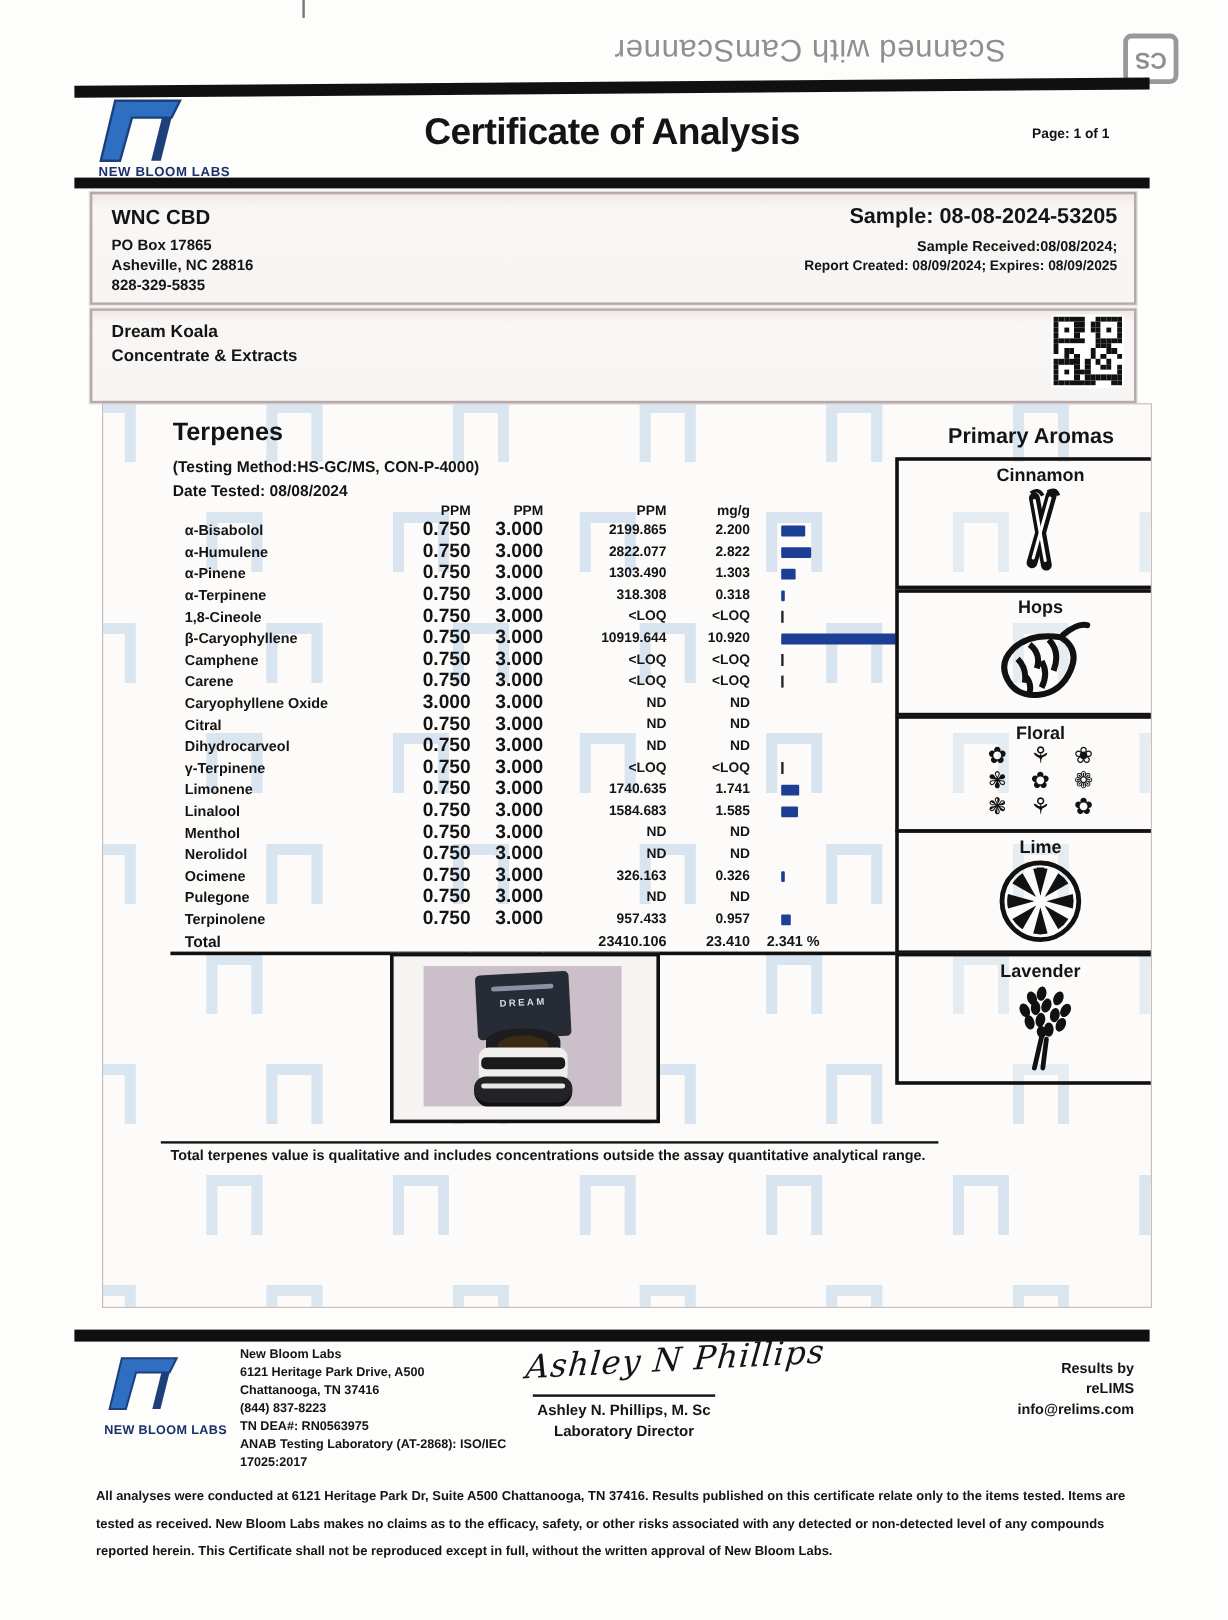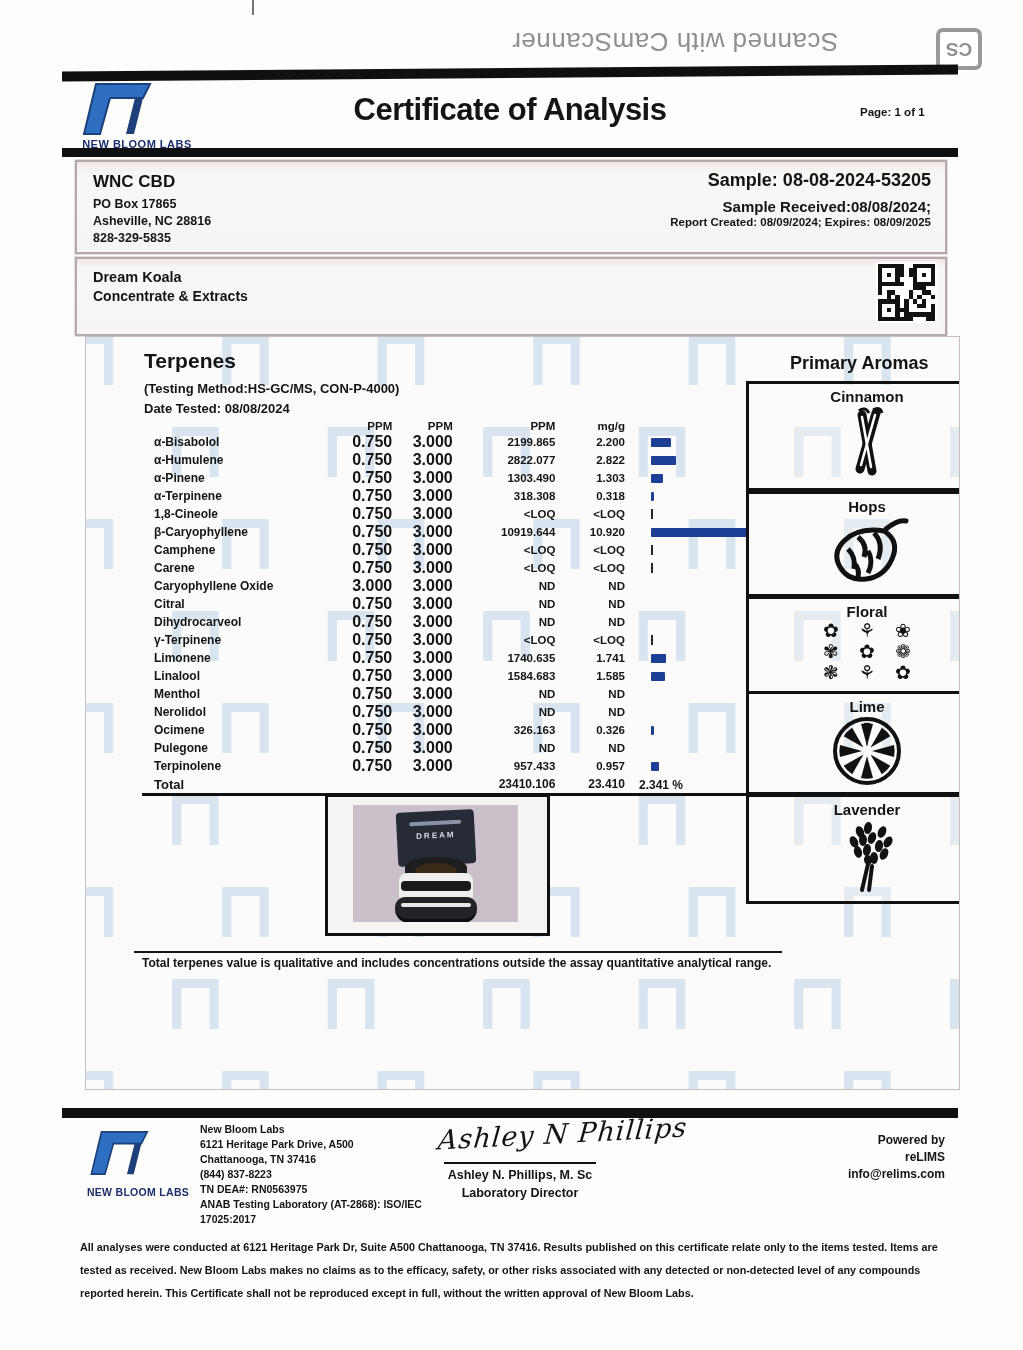--- a/index.html
+++ b/index.html
@@ -29,21 +29,21 @@
   .page-label{position:absolute;left:860px;top:106px;font-size:11.5px;font-weight:bold;}
 
   
   .info-box{position:absolute;left:75px;width:868px;border:2px solid #b6a9ab;
     background:linear-gradient(#efe9e7,#f9f7f5 14%,#f7f5f3);box-shadow:0 0 0 1px #e4dcda;}
   .client-box{top:160px;height:90px;}
   .sample-box{top:257px;height:75px;}
   .client-name{font-size:17px;font-weight:bold;margin:10px 0 4px 16px;}
   .client-line{font-size:12.5px;font-weight:bold;margin:1px 0 0 16px;line-height:16px;}
   .sample-id{position:absolute;right:14px;top:8px;font-size:18px;font-weight:bold;}
-  .sample-recv{position:absolute;right:14px;top:36px;font-size:15px;font-weight:bold;}
+  .sample-recv{position:absolute;right:14px;top:36px;font-size:12px;font-weight:bold;}
   .sample-report{position:absolute;right:14px;top:54px;font-size:11.5px;font-weight:bold;}
   .sample-name{font-size:14.5px;font-weight:bold;margin:10px 0 3px 16px;}
   .sample-cat{font-size:14px;font-weight:bold;margin:0 0 0 16px;}
   .qr{position:absolute;right:8px;top:3px;background:#fff;padding:2px;}
 
   
   .main-panel{position:absolute;left:85px;top:336px;width:873px;height:752px;
     border:1px solid #cabdbd;background:#fcfbf9;overflow:hidden;}
   .watermark{position:absolute;inset:0;overflow:hidden;pointer-events:none;}
   .wm-row{position:absolute;font-family:"DejaVu Sans",sans-serif;font-size:80px;font-weight:bold;
@@ -718,20 +718,20 @@
     <div>ANAB Testing Laboratory (AT-2868): ISO/IEC</div>
     <div>17025:2017</div>
   </div>
 
   <div class="sig-script">Ashley N Phillips</div>
   <div class="sig-line"></div>
   <div class="sig-name">Ashley N. Phillips, M. Sc</div>
   <div class="sig-role">Laboratory Director</div>
 
   <div class="powered">
-    <div>Powered by</div>
+    <div>Results by</div>
     <div>reLIMS</div>
     <div>info@relims.com</div>
   </div>
 
   <div class="disclaimer">All analyses were conducted at 6121 Heritage Park Dr, Suite A500 Chattanooga, TN 37416. Results published on this certificate relate only to the items tested. Items are tested as received. New Bloom Labs makes no claims as to the efficacy, safety, or other risks associated with any detected or non-detected level of any compounds reported herein. This Certificate shall not be reproduced except in full, without the written approval of New Bloom Labs.</div>
 
 </div>
 
 </body></html>

